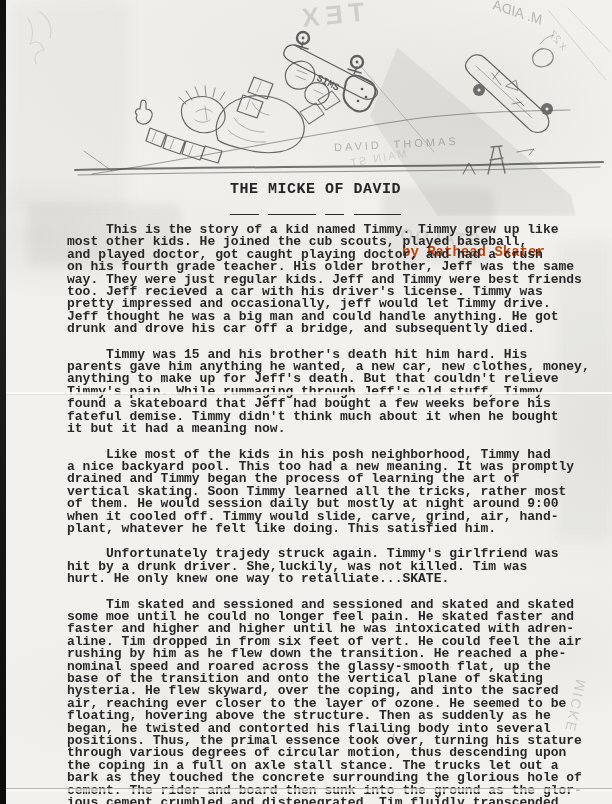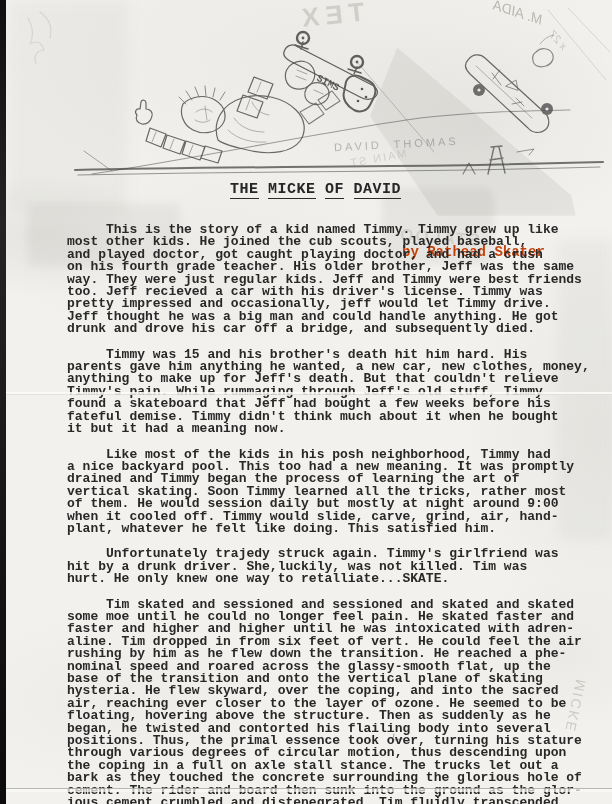--- a/index.html
+++ b/index.html
@@ -22,21 +22,21 @@
   .wash{pointer-events:none;}
   .wash1{left:352px;top:44px;width:226px;height:172px;background:rgba(108,106,100,0.10);
     clip-path:polygon(20% 2%, 97% 88%, 99% 100%, 38% 100%, 8% 42%);filter:blur(1.5px);}
   .wash2{left:382px;top:188px;width:112px;height:76px;background:rgba(112,110,104,0.09);
     border-radius:10px;filter:blur(3px);}
   .wash3{left:28px;top:204px;width:152px;height:62px;background:rgba(112,110,104,0.08);filter:blur(4px);}
   .wash4{left:8px;top:0;width:120px;height:210px;background:rgba(110,108,102,0.05);filter:blur(6px);}
   .wash5{left:558px;top:240px;width:54px;height:300px;background:rgba(110,108,102,0.05);filter:blur(6px);}
   .sketch{left:0;top:0;}
   .title{left:230px;top:181px;font-size:15px;font-weight:bold;letter-spacing:0.5px;color:#262626;white-space:nowrap;}
-  .title .uword{border-bottom:1.6px solid #2a2a2a;padding-bottom:0;}
+  .title .uword{border-bottom:1.6px solid #2a2a2a;padding-bottom:16px;}
   .byline{left:402px;top:196px;font-size:14px;font-weight:bold;color:#c2410c;white-space:nowrap;margin-top:48px;}
   .story{left:54px;top:211px;width:552px;color:#282828;font-size:13px;line-height:12.4px;
     font-weight:bold;letter-spacing:0px;}
   .para{white-space:pre;margin:13px;}
   .signature{left:334px;top:138px;font-family:"Liberation Sans",sans-serif;font-size:11px;
     letter-spacing:3px;word-spacing:6px;color:rgba(85,85,92,0.38);transform:rotate(-3deg);white-space:nowrap;}
   .ghost{font-family:"Liberation Sans",sans-serif;white-space:nowrap;pointer-events:none;}
   .ghost-tex{left:296px;top:0px;font-size:26px;font-weight:bold;letter-spacing:6px;
     color:rgba(193,191,184,0.65);transform:scaleX(-1) rotate(6deg);}
   .ghost-corner-name{left:492px;top:4px;font-size:14px;font-style:italic;

